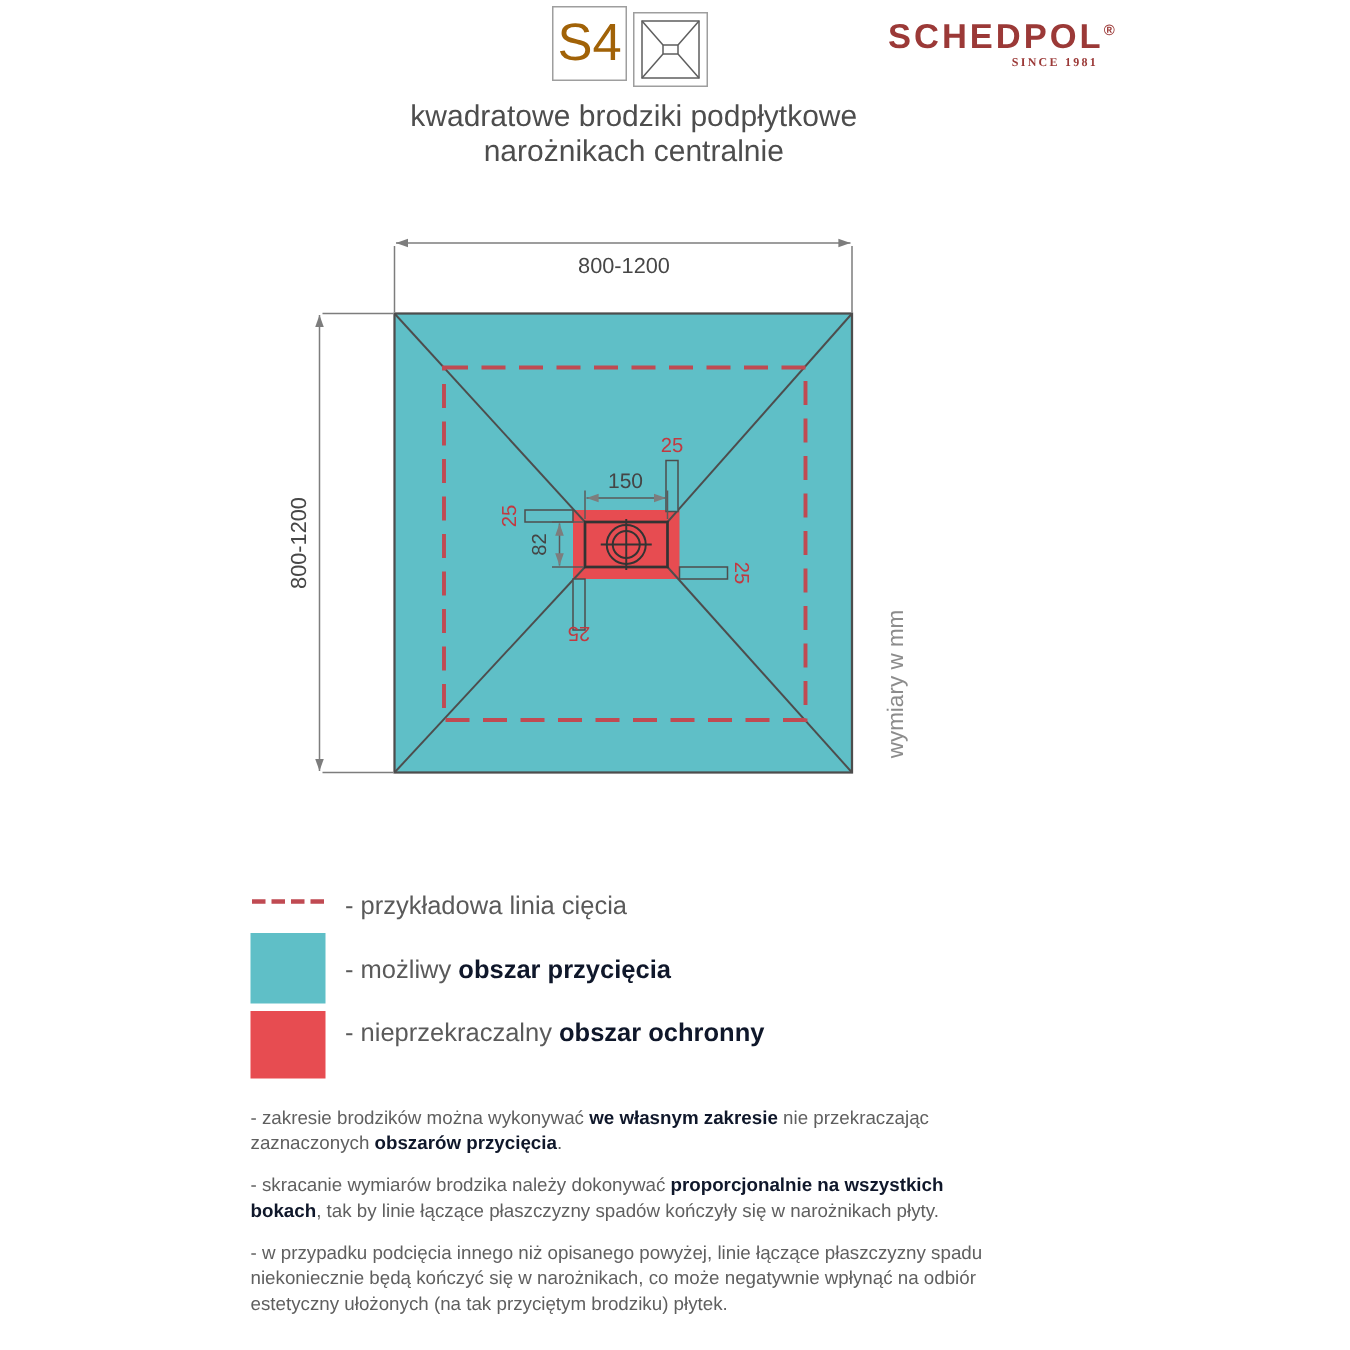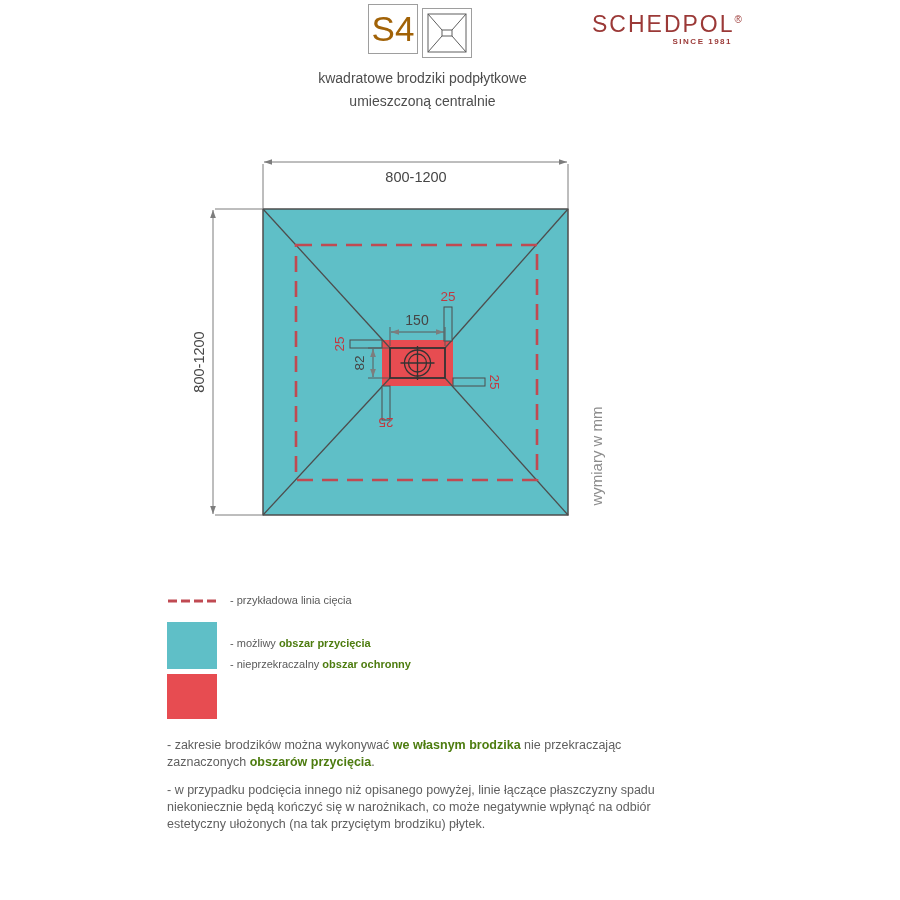--- a/index.html
+++ b/index.html
@@ -14,43 +14,43 @@
     align-items:center;justify-content:center;font-size:35px;color:#a16207;
     background:#fff;
   }
   .icon-box{
     position:absolute;left:422px;top:8px;width:50px;height:50px;
     border:1px solid #9e9e9e;box-sizing:border-box;display:flex;
     align-items:center;justify-content:center;background:#fff;
   }
   .logo{position:absolute;left:592px;top:13px;width:150px;}
   .logo-name{
-    font-weight:400;font-size:23px;letter-spacing:2px;line-height:1;
+    font-weight:700;font-size:23px;letter-spacing:2px;line-height:1;
     font-family:"Liberation Sans",sans-serif;white-space:nowrap;
   }
   .logo-reg{font-size:10px;vertical-align:super;letter-spacing:0;}
   .logo-tagline{
     font-size:8px;font-weight:700;letter-spacing:1.5px;text-align:right;
-    margin-top:1px;padding-right:10px;
+    margin-top:1px;padding-right:10px;font-family:Liberation Serif, serif;
   }
   .title{
     position:absolute;left:0;top:67px;width:845px;text-align:center;
-    font-size:14px;color:#4d4d4d;line-height:23px;
+    font-size:20px;color:#4d4d4d;line-height:23px;
   }
   
   .diagram-svg{position:absolute;left:160px;top:148px;}
   
   .legend-dash-swatch{position:absolute;left:168px;top:598px;}
   .legend-teal-swatch{position:absolute;left:167px;top:622px;width:50px;height:47px;}
   .legend-red-swatch{position:absolute;left:167px;top:674px;width:50px;height:45px;}
-  .legend-text{position:absolute;left:230px;font-size:11px;color:#5a5a5a;}
-  .legend-text strong,.notes strong{color:#4d7c0f;font-weight:700;}
+  .legend-text{position:absolute;left:230px;font-size:17px;color:#5a5a5a;}
+  .legend-text strong,.notes strong{color:#0f172a;font-weight:700;}
   .lt1{top:594px;}
   .lt2{top:637px;}
-  .lt3{top:658px;}
+  .lt3{top:679px;}
   
   .notes{
     position:absolute;left:167px;top:737px;width:502px;
     font-size:12.5px;line-height:17px;color:#5f5f5f;
   }
   .notes p{margin:0 0 11px 0;}
 </style>
 </head>
 <body>
 
@@ -71,21 +71,21 @@
   </svg>
 </div>
 
 <div class="logo">
   <div class="logo-name" style="color: rgb(155, 57, 55);"><span>SCHEDPOL</span><span class="logo-reg">®</span></div>
   <div class="logo-tagline" style="color: rgb(155, 57, 55);">SINCE 1981</div>
 </div>
 
 <div class="title">
   <div>kwadratowe brodziki podpłytkowe</div>
-  <div>umieszczoną centralnie</div>
+  <div>narożnikach centralnie</div>
 </div>
 
 <svg class="diagram-svg" width="480" height="412" viewBox="0 0 480 412">
   <defs>
     <marker id="arr" viewBox="0 0 10 10" refX="9" refY="5" markerWidth="9" markerHeight="9" orient="auto-start-reverse">
       <path d="M0,1.8 L9,5 L0,8.2 z" fill="#7d7d7d"></path>
     </marker>
   </defs>
 
   <rect x="103" y="61" width="305" height="306" stroke="#4d4d4d" stroke-width="1.5" fill="#5FBFC7"></rect>
@@ -158,15 +158,16 @@
 </svg>
 <div class="legend-text lt1">- przykładowa linia cięcia</div>
 
 <div class="legend-teal-swatch" style="background-color: rgb(95, 191, 199);"></div>
 <div class="legend-text lt2"><span>- możliwy </span><strong>obszar przycięcia</strong></div>
 
 <div class="legend-red-swatch" style="background-color: rgb(231, 76, 81);"></div>
 <div class="legend-text lt3"><span>- nieprzekraczalny </span><strong>obszar ochronny</strong></div>
 
 <div class="notes">
-  <p><span>- zakresie brodzików można wykonywać </span><strong>we własnym brodzika</strong><span> nie przekraczając zaznaczonych </span><strong>obszarów przycięcia</strong><span>.</span></p>
+  <p><span>- zakresie brodzików można wykonywać </span><strong>we własnym zakresie</strong><span> nie przekraczając zaznaczonych </span><strong>obszarów przycięcia</strong><span>.</span></p>
+  <p><span>- skracanie wymiarów brodzika należy dokonywać </span><strong>proporcjonalnie na wszystkich bokach</strong><span>, tak by linie łączące płaszczyzny spadów kończyły się w narożnikach płyty.</span></p>
   <p><span>- w przypadku podcięcia innego niż opisanego powyżej, linie łączące płaszczyzny spadu niekoniecznie będą kończyć się w narożnikach, co może negatywnie wpłynąć na odbiór estetyczny ułożonych (na tak przyciętym brodziku) płytek.</span></p>
 </div>
 
 </body></html>

